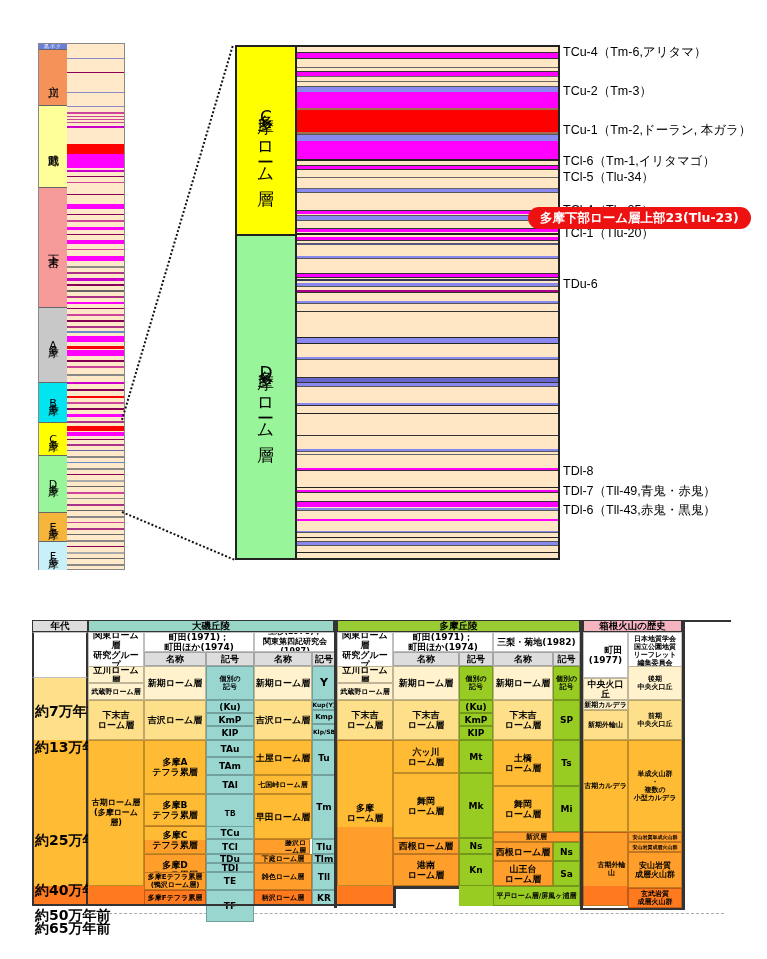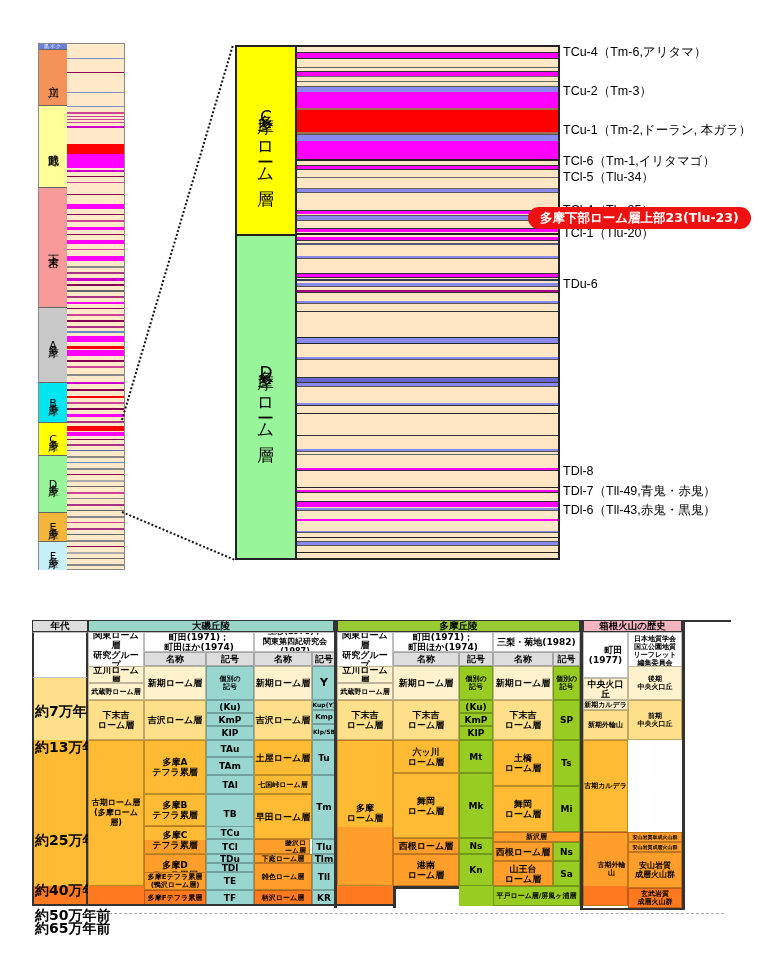--- a/index.html
+++ b/index.html
@@ -243,27 +243,27 @@
   <div class="cell sm" style="left:112px;top:270px;width:62px;height:16px;background:#ff7a1e;">多摩Fテフラ累層</div>
 
   <div class="cell sm" style="left:174px;top:46px;width:48px;height:34px;background:#99d6d0;white-space:pre-line;">個別の
 記号</div>
   <div class="cell" style="left:174px;top:80px;width:48px;height:13px;background:#99d6d0;">(Ku)</div>
   <div class="cell" style="left:174px;top:93px;width:48px;height:13px;background:#99d6d0;">KmP</div>
   <div class="cell" style="left:174px;top:106px;width:48px;height:14px;background:#99d6d0;">KIP</div>
   <div class="cell" style="left:174px;top:120px;width:48px;height:17px;background:#99d6d0;">TAu</div>
   <div class="cell" style="left:174px;top:137px;width:48px;height:18px;background:#99d6d0;">TAm</div>
   <div class="cell" style="left:174px;top:155px;width:48px;height:19px;background:#99d6d0;">TAl</div>
-  <div class="cell" style="left:174px;top:174px;width:48px;height:40px;background:#99d6d0;">TB</div>
+  <div class="cell" style="left:174px;top:174px;width:48px;height:40px;background:#99d6d0;font-family:Liberation Mono, monospace;">TB</div>
   <div class="cell" style="left:174px;top:206px;width:48px;height:13px;background:#99d6d0;">TCu</div>
   <div class="cell" style="left:174px;top:219px;width:48px;height:15px;background:#99d6d0;">TCl</div>
   <div class="cell" style="left:174px;top:234px;width:48px;height:9px;background:#99d6d0;">TDu</div>
   <div class="cell" style="left:174px;top:243px;width:48px;height:9px;background:#99d6d0;">TDl</div>
   <div class="cell" style="left:174px;top:252px;width:48px;height:18px;background:#99d6d0;">TE</div>
-  <div class="cell" style="left:174px;top:270px;width:48px;height:15px;background:#99d6d0;">TF</div>
+  <div class="cell" style="left:174px;top:270px;width:48px;height:32px;background:#99d6d0;">TF</div>
 
   <div class="cell" style="left:222px;top:46px;width:58px;height:34px;background:#fff2cc;">新期ローム層</div>
   <div class="cell" style="left:222px;top:80px;width:58px;height:40px;background:#ffe08a;">吉沢ローム層</div>
   <div class="cell" style="left:222px;top:120px;width:58px;height:35px;background:#ffbb33;">土屋ローム層</div>
   <div class="cell sm" style="left:222px;top:155px;width:58px;height:19px;background:#ffbb33;">七国峠ローム層</div>
   <div class="cell" style="left:222px;top:174px;width:58px;height:45px;background:#ffbb33;">早田ローム層</div>
   <div class="cell sm" style="left:222px;top:219px;width:56px;height:15px;background:#ff9e2a;padding-left:27px;">藤沢ローム層</div>
   <div class="cell sm" style="left:222px;top:234px;width:58px;height:9px;background:#ff9e2a;">下庭ローム層</div>
   <div class="cell sm" style="left:222px;top:243px;width:58px;height:27px;background:#ff9e2a;">雑色ローム層</div>
   <div class="cell sm" style="left:222px;top:270px;width:58px;height:16px;background:#ff7a1e;">柄沢ローム層</div>
@@ -357,20 +357,24 @@
   <div class="cell" style="left:551px;top:58px;width:45px;height:22px;background:#fff2cc;">中央火口丘</div>
   <div class="cell sm" style="left:551px;top:80px;width:45px;height:10px;background:#fff2cc;">新期カルデラ</div>
   <div class="cell sm" style="left:551px;top:90px;width:45px;height:30px;background:#ffe08a;">新期外輪山</div>
   <div class="cell sm" style="left:551px;top:120px;width:45px;height:92px;background:#ffbb33;">古期カルデラ</div>
   <div class="cell sm" style="left:551px;top:212px;width:45px;height:74px;background:linear-gradient(#ff9e2a 73%,#ff7a1e 73%);padding-left:12px;">古期外輪山</div>
 
   <div class="cell sm" style="left:596px;top:46px;width:54px;height:34px;background:#fff2cc;white-space:pre-line;">後期
 中央火口丘</div>
   <div class="cell sm" style="left:596px;top:80px;width:54px;height:40px;background:#ffe08a;white-space:pre-line;">前期
 中央火口丘</div>
+  <div class="cell sm" style="left:596px;top:120px;width:54px;height:92px;background:#ffbb33;white-space:pre-line;">単成火山群
+・
+複数の
+小型カルデラ</div>
   <div class="cell" style="left:596px;top:212px;width:54px;height:10px;background:#ff9e2a;font-size:5px;line-height:6px;">安山岩質単成火山群</div>
   <div class="cell" style="left:596px;top:222px;width:54px;height:10px;background:#ff9e2a;font-size:5px;line-height:6px;">安山岩質成層火山群</div>
   <div class="cell sm" style="left:596px;top:232px;width:54px;height:36px;background:#ff9e2a;white-space:pre-line;font-size:8px;line-height:9px;">安山岩質
 成層火山群</div>
   <div class="cell sm" style="left:596px;top:268px;width:54px;height:20px;background:#ff7a1e;white-space:pre-line;">玄武岩質
 成層火山群</div>
   <div class="abs" style="left:650px;top:0;width:3px;height:290px;background:#333"></div>
   <div class="abs" style="left:548px;top:288px;width:105px;height:2px;background:#333"></div>
   <div class="abs" style="left:0;top:284px;width:361px;height:2px;background:#333"></div>
 </div>

